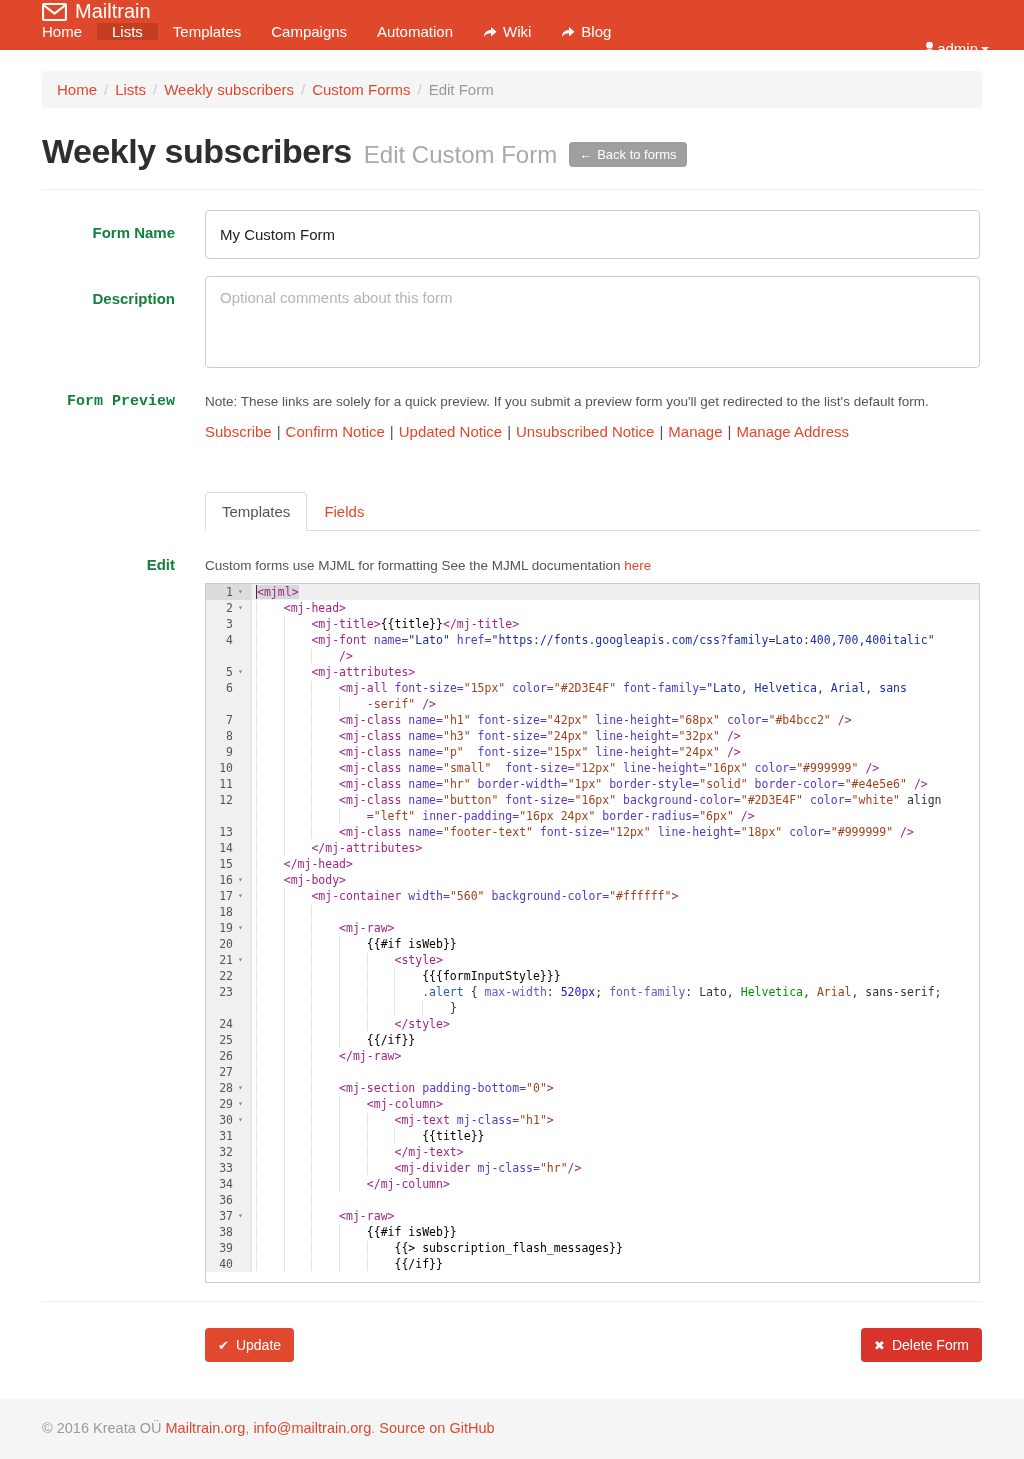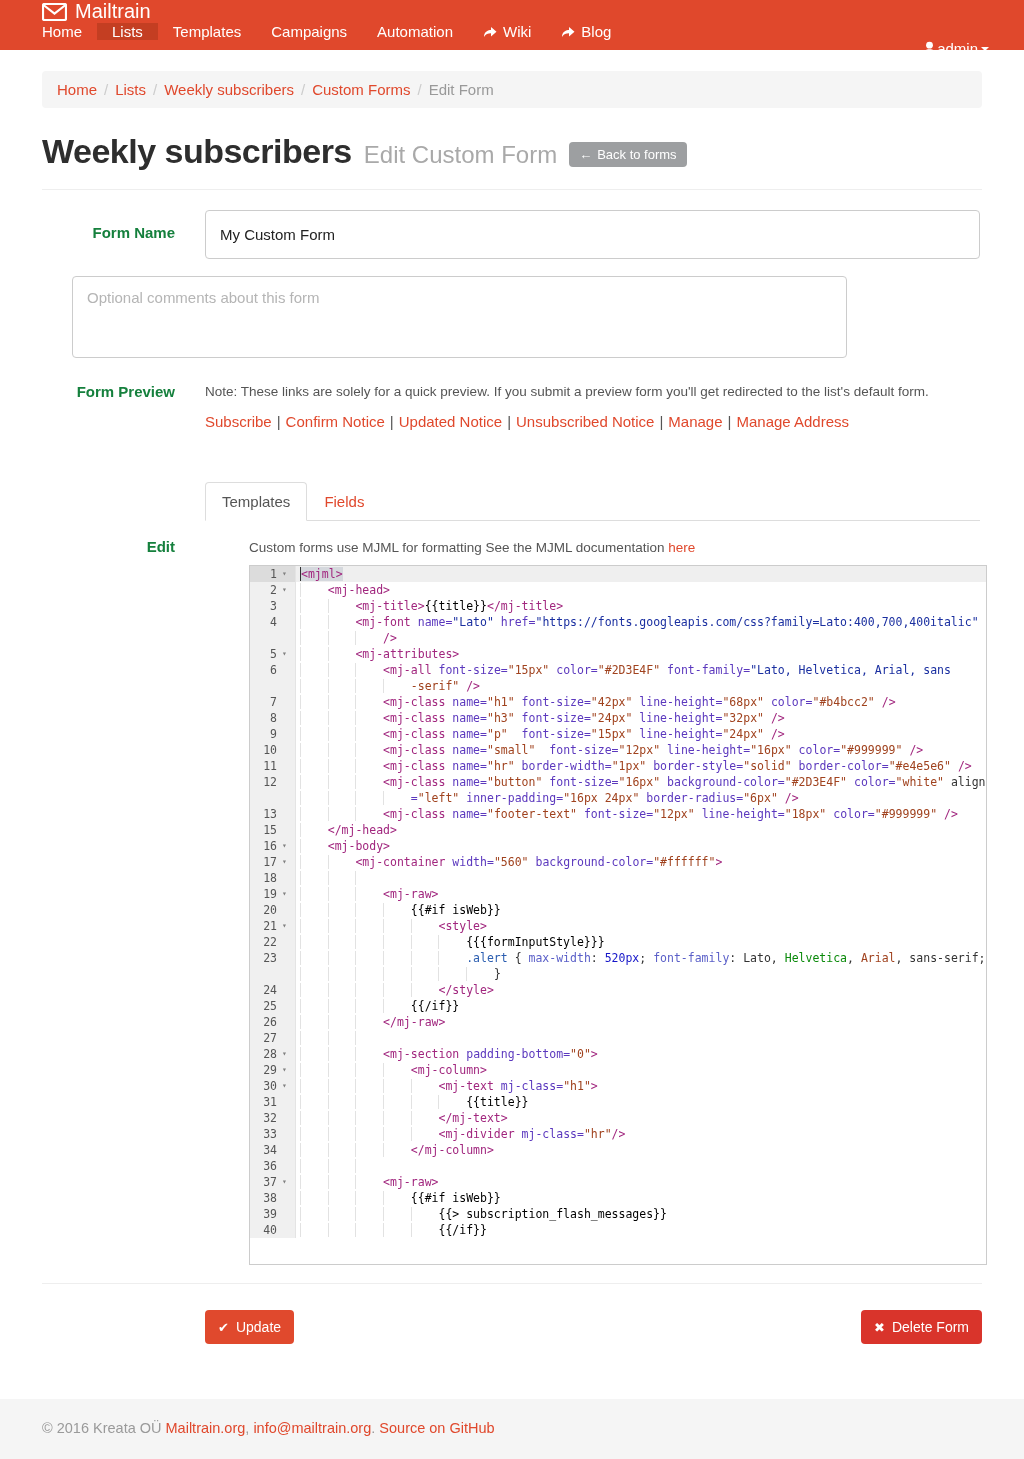--- a/index.html
+++ b/index.html
@@ -39,38 +39,38 @@
   .btn-back{background:var(--c-back);color:#fff;font-size:13px;border:none;border-radius:4px;
     padding:5px 10px;display:inline-flex;align-items:center;gap:5px;position:relative;top:-4px;cursor:pointer;}
   hr.rule{border:none;border-top:1px solid #eee;margin:18px 0 20px 0;}
 
   
   .frow{display:flex;margin-bottom:17px;}
   .flabel{width:133px;flex-shrink:0;text-align:right;font-weight:700;font-size:15px;color:#15803d;padding-top:14px;}
   .fctrl{margin-left:30px;width:775px;}
   .text-input{width:100%;height:49px;border:1px solid #ccc;border-radius:4px;font-size:15px;
     padding:12px 14px;color:#222;font-family:inherit;}
-  .textarea{width:100%;height:82px;border:1px solid #ccc;border-radius:4px;font-size:15px;
+  .textarea{width:100%;height:92px;border:1px solid #ccc;border-radius:4px;font-size:15px;
     padding:12px 14px;color:#222;font-family:inherit;resize:none;}
   .textarea::placeholder,.text-input::placeholder{color:#b5b5b5;}
-  .preview-label{padding-top:4px;}
+  .preview-label{padding-top:4px;font-family:Liberation Mono, monospace;}
   .preview-note{font-size:13.5px;color:#555;padding-top:5px;}
   .preview-links{margin-top:14px;font-size:15px;}
   .plink{color:var(--c-link);}
   .plink-sep{color:#555;padding:0 5px;}
 
   
   .tabs-zone{margin-top:52px;}
   .tabs{display:flex;border-bottom:1px solid #ddd;}
   .tab{font-size:15px;padding:10px 16px;border:1px solid transparent;border-radius:4px 4px 0 0;margin-bottom:-1px;cursor:pointer;}
   .tab.active{background:#fff;border-color:#ddd #ddd #fff #ddd;color:#555;}
   .tab.inactive{color:var(--c-link);}
 
   
-  .edit-row{margin-top:8px;gap:44px;}
+  .edit-row{margin-top:16px;}
   .select{height:37px;border:1px solid #ccc;border-radius:4px;background:linear-gradient(#fff,#ededed);
     display:flex;align-items:center;padding:0 12px;font-size:15px;color:#333;position:relative;cursor:pointer;
     box-shadow:0 1px 1px rgba(0,0,0,0.05);}
   .sel-arrows{position:absolute;right:11px;top:50%;transform:translateY(-50%);display:flex;flex-direction:column;gap:2px;}
   .sel-arrows .up{width:0;height:0;border-left:4px solid transparent;border-right:4px solid transparent;border-bottom:5px solid #333;}
   .sel-arrows .down{width:0;height:0;border-left:4px solid transparent;border-right:4px solid transparent;border-top:5px solid #333;}
   .mjml-note{margin-top:11px;font-size:13.5px;color:#555;}
   .mjml-note a{color:var(--c-link);}
 
   
@@ -187,20 +187,21 @@
   <hr class="rule">
 
   <div class="frow">
     <div class="flabel">Form Name</div>
     <div class="fctrl">
       <input class="text-input" type="text" value="My Custom Form" style="">
     </div>
   </div>
 
   <div class="frow">
+    <div class="flabel">Description</div>
     <div class="fctrl">
       <textarea class="textarea" placeholder="Optional comments about this form" style=""></textarea>
     </div>
   </div>
 
   <div class="frow" style="margin-bottom:0;">
     <div class="flabel preview-label">Form Preview</div>
     <div class="fctrl">
       <div class="preview-note">Note: These links are solely for a quick preview. If you submit a preview form you'll get redirected to the list's default form.</div>
       <div class="preview-links" id="preview-links"><a class="plink">Subscribe</a><span class="plink-sep">|</span><a class="plink">Confirm Notice</a><span class="plink-sep">|</span><a class="plink">Updated Notice</a><span class="plink-sep">|</span><a class="plink">Unsubscribed Notice</a><span class="plink-sep">|</span><a class="plink">Manage</a><span class="plink-sep">|</span><a class="plink">Manage Address</a></div>
@@ -232,20 +233,21 @@
           <div class="code-row"><span class="gut"><span class="num">6</span><span class="fold"></span></span><span class="cl"><span class="ind">            </span><span class="tag">&lt;mj-all</span> <span class="attr">font-size=</span><span class="str">"15px"</span> <span class="attr">color=</span><span class="str">"#2D3E4F"</span> <span class="attr">font-family=</span><span class="str-b">"Lato, Helvetica, Arial, sans</span></span></div>
           <div class="code-row"><span class="gut"><span class="num"></span><span class="fold"></span></span><span class="cl"><span class="ind">                </span><span class="str">-serif"</span> <span class="tag">/&gt;</span></span></div>
           <div class="code-row"><span class="gut"><span class="num">7</span><span class="fold"></span></span><span class="cl"><span class="ind">            </span><span class="tag">&lt;mj-class</span> <span class="attr">name=</span><span class="str">"h1"</span> <span class="attr">font-size=</span><span class="str">"42px"</span> <span class="attr">line-height=</span><span class="str">"68px"</span> <span class="attr">color=</span><span class="str">"#b4bcc2"</span> <span class="tag">/&gt;</span></span></div>
           <div class="code-row"><span class="gut"><span class="num">8</span><span class="fold"></span></span><span class="cl"><span class="ind">            </span><span class="tag">&lt;mj-class</span> <span class="attr">name=</span><span class="str">"h3"</span> <span class="attr">font-size=</span><span class="str">"24px"</span> <span class="attr">line-height=</span><span class="str">"32px"</span> <span class="tag">/&gt;</span></span></div>
           <div class="code-row"><span class="gut"><span class="num">9</span><span class="fold"></span></span><span class="cl"><span class="ind">            </span><span class="tag">&lt;mj-class</span> <span class="attr">name=</span><span class="str">"p"</span>  <span class="attr">font-size=</span><span class="str">"15px"</span> <span class="attr">line-height=</span><span class="str">"24px"</span> <span class="tag">/&gt;</span></span></div>
           <div class="code-row"><span class="gut"><span class="num">10</span><span class="fold"></span></span><span class="cl"><span class="ind">            </span><span class="tag">&lt;mj-class</span> <span class="attr">name=</span><span class="str">"small"</span>  <span class="attr">font-size=</span><span class="str">"12px"</span> <span class="attr">line-height=</span><span class="str">"16px"</span> <span class="attr">color=</span><span class="str">"#999999"</span> <span class="tag">/&gt;</span></span></div>
           <div class="code-row"><span class="gut"><span class="num">11</span><span class="fold"></span></span><span class="cl"><span class="ind">            </span><span class="tag">&lt;mj-class</span> <span class="attr">name=</span><span class="str">"hr"</span> <span class="attr">border-width=</span><span class="str">"1px"</span> <span class="attr">border-style=</span><span class="str">"solid"</span> <span class="attr">border-color=</span><span class="str">"#e4e5e6"</span> <span class="tag">/&gt;</span></span></div>
           <div class="code-row"><span class="gut"><span class="num">12</span><span class="fold"></span></span><span class="cl"><span class="ind">            </span><span class="tag">&lt;mj-class</span> <span class="attr">name=</span><span class="str">"button"</span> <span class="attr">font-size=</span><span class="str">"16px"</span> <span class="attr">background-color=</span><span class="str">"#2D3E4F"</span> <span class="attr">color=</span><span class="str">"white"</span> align</span></div>
           <div class="code-row"><span class="gut"><span class="num"></span><span class="fold"></span></span><span class="cl"><span class="ind">                </span><span class="attr">=</span><span class="str">"left"</span> <span class="attr">inner-padding=</span><span class="str">"16px 24px"</span> <span class="attr">border-radius=</span><span class="str">"6px"</span> <span class="tag">/&gt;</span></span></div>
           <div class="code-row"><span class="gut"><span class="num">13</span><span class="fold"></span></span><span class="cl"><span class="ind">            </span><span class="tag">&lt;mj-class</span> <span class="attr">name=</span><span class="str">"footer-text"</span> <span class="attr">font-size=</span><span class="str">"12px"</span> <span class="attr">line-height=</span><span class="str">"18px"</span> <span class="attr">color=</span><span class="str">"#999999"</span> <span class="tag">/&gt;</span></span></div>
+          <div class="code-row"><span class="gut"><span class="num">14</span><span class="fold"></span></span><span class="cl"><span class="ind">        </span><span class="tag">&lt;/mj-attributes</span><span class="tag">&gt;</span></span></div>
           <div class="code-row"><span class="gut"><span class="num">15</span><span class="fold"></span></span><span class="cl"><span class="ind">    </span><span class="tag">&lt;/mj-head</span><span class="tag">&gt;</span></span></div>
           <div class="code-row"><span class="gut"><span class="num">16</span><span class="fold">▾</span></span><span class="cl"><span class="ind">    </span><span class="tag">&lt;mj-body</span><span class="tag">&gt;</span></span></div>
           <div class="code-row"><span class="gut"><span class="num">17</span><span class="fold">▾</span></span><span class="cl"><span class="ind">        </span><span class="tag">&lt;mj-container</span> <span class="attr">width=</span><span class="str">"560"</span> <span class="attr">background-color=</span><span class="str">"#ffffff"</span><span class="tag">&gt;</span></span></div>
           <div class="code-row"><span class="gut"><span class="num">18</span><span class="fold"></span></span><span class="cl"><span class="ind">            </span></span></div>
           <div class="code-row"><span class="gut"><span class="num">19</span><span class="fold">▾</span></span><span class="cl"><span class="ind">            </span><span class="tag">&lt;mj-raw</span><span class="tag">&gt;</span></span></div>
           <div class="code-row"><span class="gut"><span class="num">20</span><span class="fold"></span></span><span class="cl"><span class="ind">                </span><span class="hb">{{#if isWeb}}</span></span></div>
           <div class="code-row"><span class="gut"><span class="num">21</span><span class="fold">▾</span></span><span class="cl"><span class="ind">                    </span><span class="tag">&lt;style</span><span class="tag">&gt;</span></span></div>
           <div class="code-row"><span class="gut"><span class="num">22</span><span class="fold"></span></span><span class="cl"><span class="ind">                        </span><span class="hb">{{{formInputStyle}}}</span></span></div>
           <div class="code-row"><span class="gut"><span class="num">23</span><span class="fold"></span></span><span class="cl"><span class="ind">                        </span><span class="css-sel">.alert</span> { <span class="css-prop">max-width</span>: <span class="css-num">520px</span>; <span class="css-prop">font-family</span>: Lato, <span class="css-green">Helvetica</span>, <span class="css-brown">Arial</span>, sans-serif;</span></div>
           <div class="code-row"><span class="gut"><span class="num"></span><span class="fold"></span></span><span class="cl"><span class="ind">                            </span>}</span></div>

